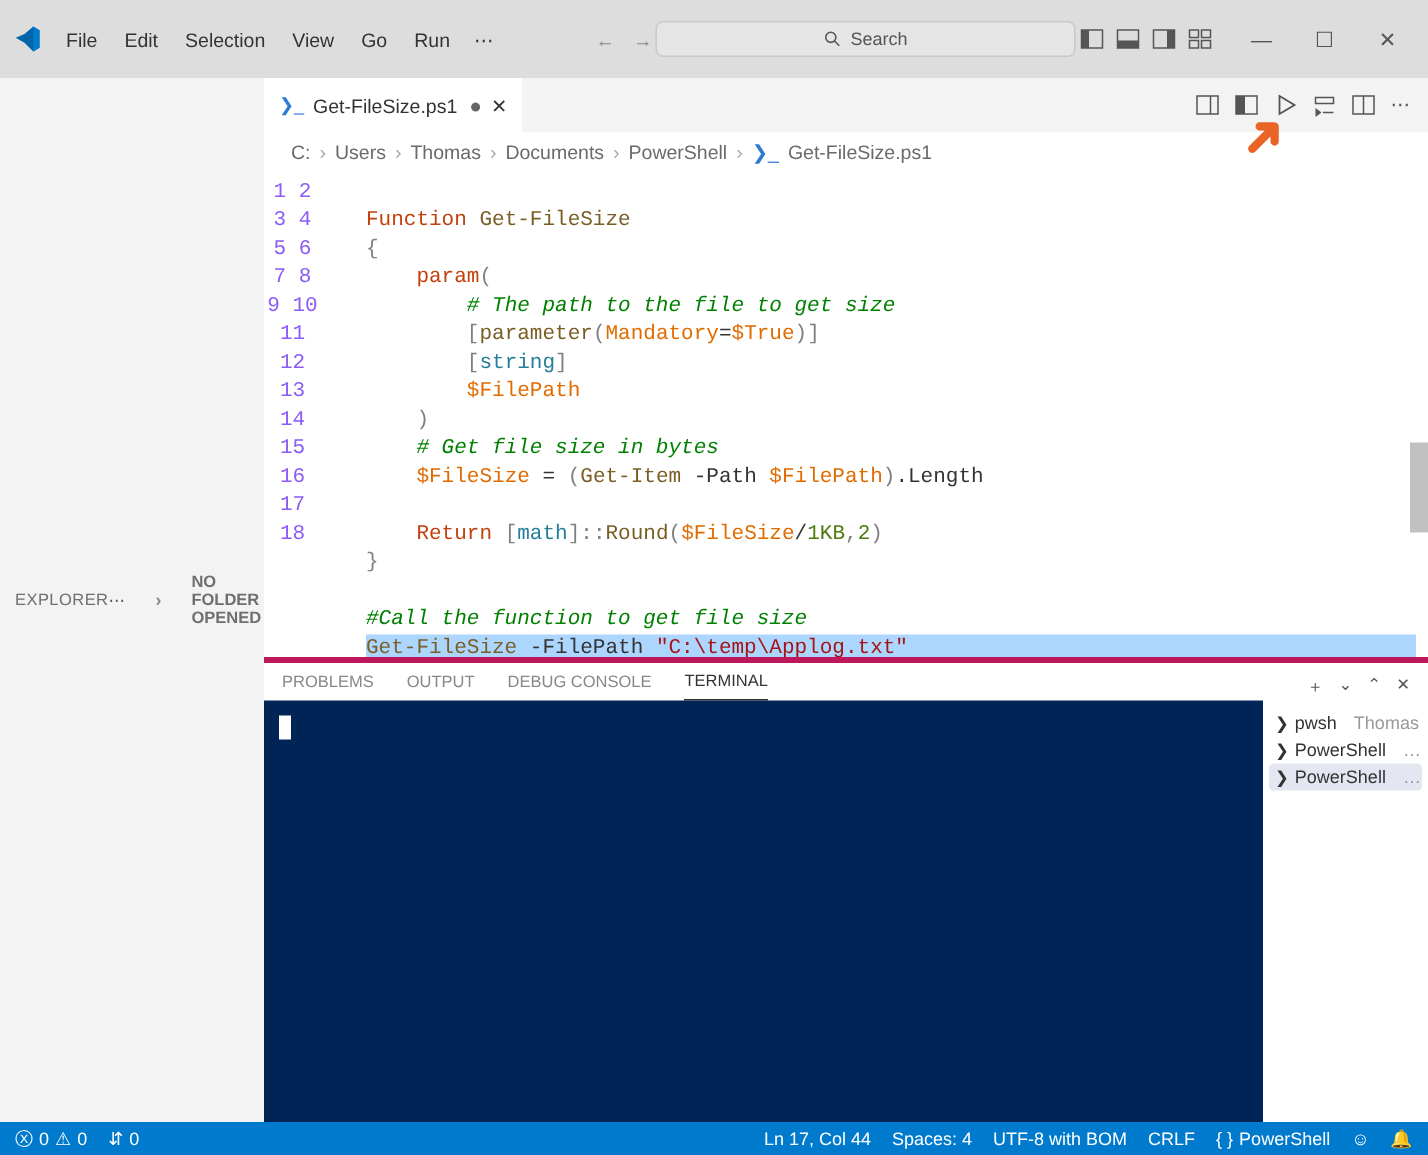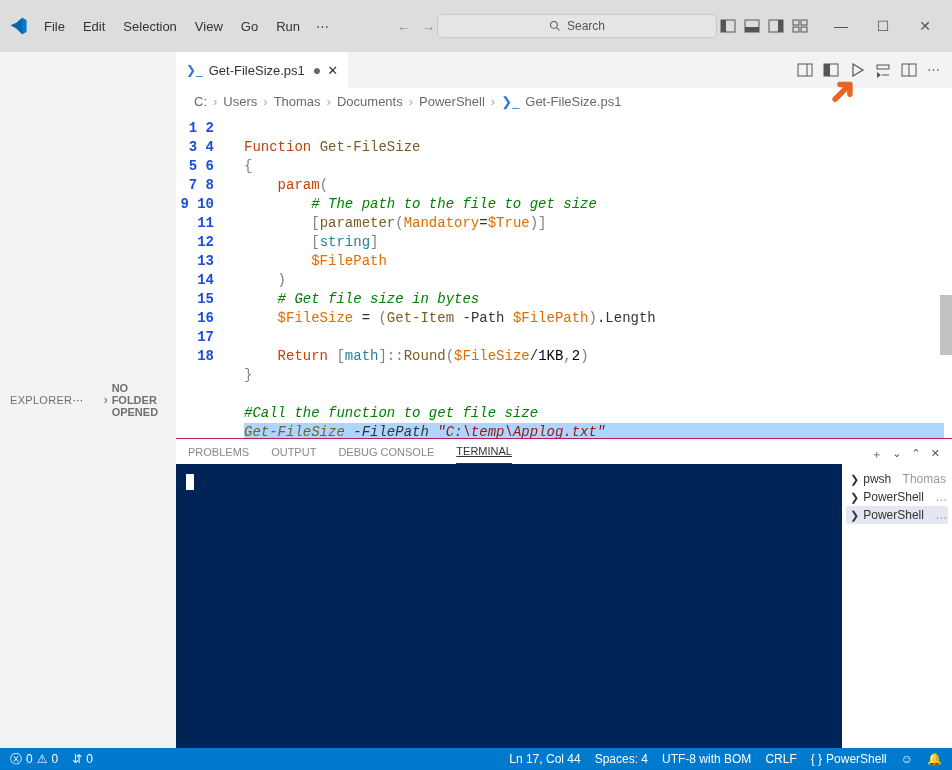--- a/index.html
+++ b/index.html
@@ -15,55 +15,55 @@
     .search-box { width:280px; height:24px; border:1px solid #c8c8c8; border-radius:5px; background:#e5e5e5; display:flex; align-items:center; justify-content:center; gap:6px; color:#555; font-size:12px; }
     .layout-icons { display:flex; gap:6px; padding-right:10px; }
     .layout-icons span { width:18px; height:18px; display:flex; align-items:center; justify-content:center; cursor:pointer; }
     .win-controls { display:flex; gap:14px; padding:0 6px; }
     .win-controls span { width:28px; text-align:center; cursor:pointer; color:#555; font-size:14px; }
 
     .workspace { flex:1; display:flex; min-height:0; }
     .sidebar { width:176px; background:#f3f3f3; display:flex; flex-direction:row; }
     .sidebar-header { display:flex; align-items:center; justify-content:space-between; padding:8px 10px; color:#6f6f6f; font-size:11px; font-weight:400; letter-spacing:0.3px; }
     .sidebar-header .dots { cursor:pointer; color:#555; }
-    .section { padding:4px 10px; font-size:11px; font-weight:700; color:#6f6f6f; cursor:pointer; display:flex; align-items:center; gap:4px; }
+    .section { padding:4px 10px; font-size:11px; font-weight:700; color:#6f6f6f; cursor:pointer; display:flex; align-items:center; gap:20px; }
     .chev::before { content:"›"; color:#888; font-size:12px; }
 
     .editor-area { flex:1; display:flex; flex-direction:column; min-width:0; background:#fff; }
     .tabs { height:36px; display:flex; align-items:center; background:#f3f3f3; position:relative; }
     .tab { height:36px; background:#fff; display:flex; align-items:center; padding:0 10px; gap:6px; font-size:13px; color:#333; cursor:pointer; }
     .tab-icon { color:#2c7ad6; font-size:12px; }
     .tab-dirty { font-size:14px; color:#666; margin-left:2px; }
     .editor-actions { margin-left:auto; display:flex; gap:10px; padding-right:12px; color:#555; position:relative; }
     .editor-actions span { cursor:pointer; }
     .big-arrow { position:absolute; right:95px; top:18px; color:#e96425; font-size:36px; font-weight:bold; transform:rotate(-45deg); pointer-events:none; }
 
     .breadcrumbs { display:flex; align-items:center; gap:6px; padding:6px 18px; font-size:13px; color:#6a6a6a; }
     .crumb-sep { color:#aaa; }
 
     .editor { flex:1; display:flex; position:relative; font-family:Consolas,"Courier New",monospace; font-size:14px; line-height:19px; overflow:hidden; }
-    .gutter { width:52px; text-align:right; color:#1d4ed8; padding:4px 14px 4px 0; user-select:none;font-weight:bold; }
+    .gutter { width:52px; text-align:center; color:#8b5cf6; padding:4px 14px 4px 0; user-select:none; }
     .code { flex:1; padding:4px 0 4px 16px; white-space:pre; }
-    .hl-line { background:#add6ff; display:inline-block; width:calc(100% - 8px);font-style:italic; }
+    .hl-line { background:#add6ff; display:inline-block; width:calc(100% - 8px); }
     .minimap { position:absolute; right:12px; top:4px; width:70px; height:60px; opacity:0.5; font-size:1.5px; line-height:2px; overflow:hidden; }
 
     .c-kw { color:#c2410c;text-align:right; }
     .c-fn { color:#795e26; }
-    .c-param { color:#000000; }
+    .c-param { color:#4d7c0f; }
     .c-comment { color:#008000; font-style:italic; }
     .c-string { color:#a31515; }
     .c-var { color:#e06c00; }
     .c-type { color:#267f99; }
     .c-punct { color:#808080; }
     .c-op { color:#333; }
 
-    .panel { height:310px; display:flex; flex-direction:column; border-top:1px solid #be185d; }
+    .panel { height:310px; display:flex; flex-direction:column; border-top:4px solid #be185d; }
     .panel-tabs { display:flex; align-items:center; gap:22px; padding:6px 12px 0 12px; font-size:11px; color:#888; }
     .panel-tab { padding-bottom:6px; cursor:pointer; }
-    .panel-tab.active { color:#333; border-bottom:1px solid #333;text-decoration:underline; }
+    .panel-tab.active { color:#333; border-bottom:1px solid #333; }
     .panel-right { margin-left:auto; display:flex; gap:10px; color:#555; }
     .panel-body { flex:1; display:flex; min-height:0; }
     .terminal { flex:1; background:#012456; color:#eee; padding:10px; font-family:Consolas,monospace; font-size:13px; position:relative; }
     .terminal .cursor { display:inline-block; width:8px; height:16px; background:#fff; }
     .term-list { width:110px; padding:6px 4px; font-size:12px; }
     .term-item { display:flex; align-items:center; gap:4px; padding:2px 4px; cursor:pointer; border-radius:3px; }
     .term-item.active { background:#e4e6f1; }
     .term-item .ticon { font-size:11px; }
 
     .status-bar { height:22px; background:#007acc; color:#fff; display:flex; align-items:center; font-size:12px; padding:0 10px; gap:14px; }

